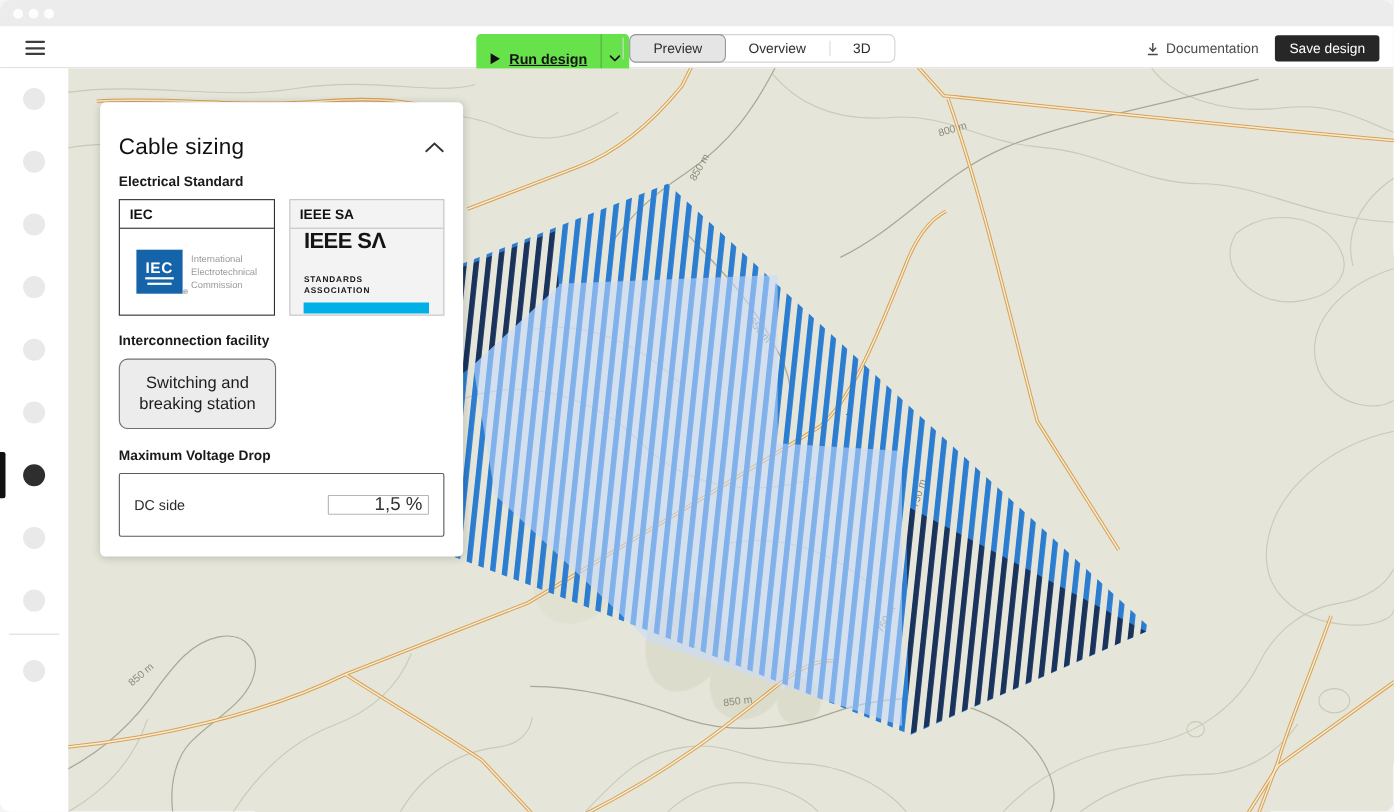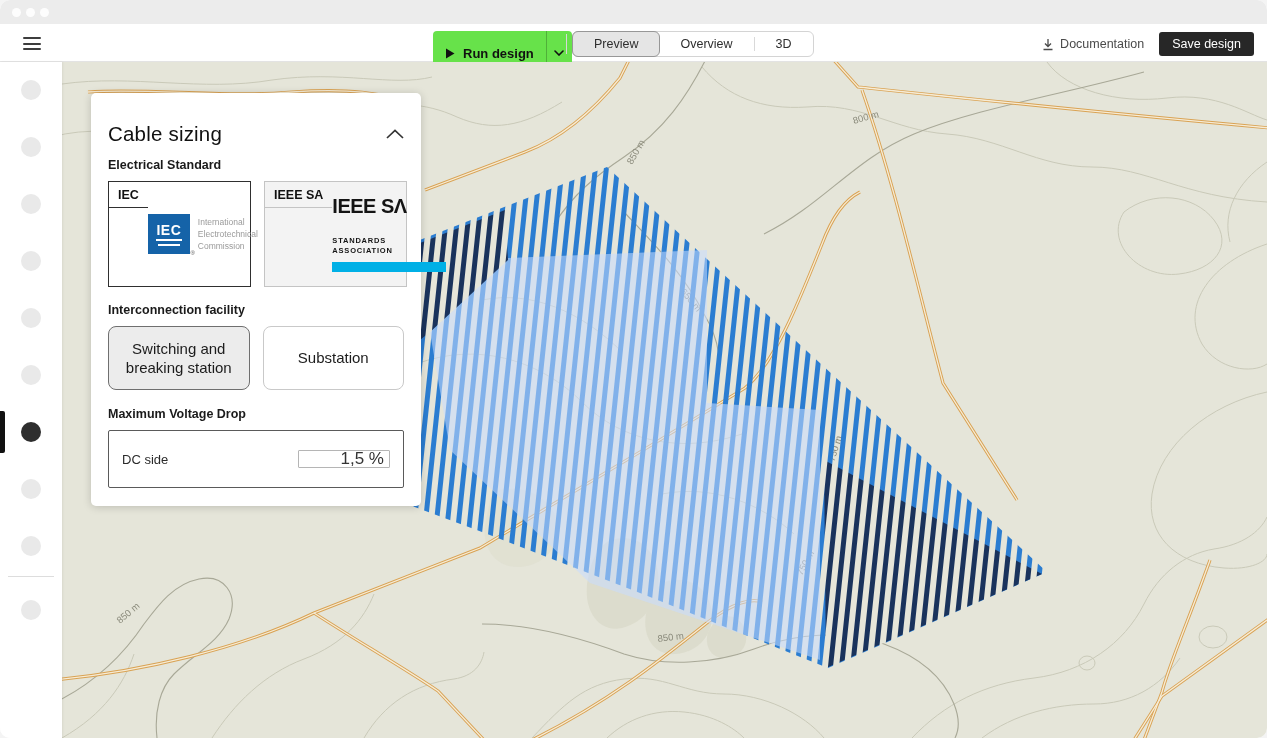--- a/index.html
+++ b/index.html
@@ -6,21 +6,21 @@
   .window{position:relative;width:1267px;height:738px;background:#fff;border-radius:10px;overflow:hidden;}
 
   
   .titlebar{position:absolute;left:0;top:0;width:100%;height:24px;background:#ececec;}
   .tdot{position:absolute;top:8px;width:9px;height:9px;border-radius:50%;background:#fdfdfd;}
 
   
   .toolbar{position:absolute;left:0;top:24px;width:100%;height:38px;background:#fff;border-bottom:1px solid #e3e3e3;box-sizing:border-box;}
   .hamburger{position:absolute;left:23px;top:37px;width:18px;height:13px;cursor:pointer;}
   .hamburger span{display:block;height:2px;background:#3d3d3d;margin-bottom:3.5px;border-radius:1px;}
-  .run-group{position:absolute;left:433px;top:31px;height:44px;display:flex;align-items:stretch;background:#67e24a;border-radius:4px;overflow:hidden;font-size:13px;font-weight:600;color:#111;}
+  .run-group{position:absolute;left:433px;top:31px;height:44px;display:flex;align-items:stretch;background:#67e24a;border-radius:4px;overflow:hidden;font-size:13px;font-weight:600;color:#111;text-decoration:underline;}
   .run-main{display:flex;align-items:center;gap:8px;padding:0 12px;cursor:pointer;}
   .run-caret{display:flex;align-items:center;justify-content:center;width:25px;border-left:1px solid rgba(0,0,0,0.22);cursor:pointer;}
   .tb-sep{position:absolute;left:566px;top:34px;width:1px;height:20px;background:#d8d8d8;}
   .segmented{position:absolute;left:572px;top:31px;height:26px;display:flex;align-items:center;border:1px solid #d4d4d4;border-radius:6px;box-sizing:border-box;font-size:12.5px;color:#2e2e2e;background:#fff;}
   .seg{padding:0 21px;line-height:24px;cursor:pointer;white-space:nowrap;}
   .seg.selected{border:1px solid #979797;background:#e5e5e5;border-radius:6px;margin:-1px;line-height:24px;height:26px;box-sizing:border-box;display:flex;align-items:center;}
   .seg-div{width:1px;height:14px;background:#d9d9d9;}
   .tb-right{position:absolute;right:13px;top:31px;height:26px;display:flex;align-items:center;gap:15px;}
   .doc-link{display:flex;align-items:center;gap:6px;color:#4a4a4a;font-size:12.5px;cursor:pointer;}
   .save-btn{background:#272727;color:#fff;font-size:12.5px;border:none;border-radius:3px;height:24px;padding:0 13px;cursor:pointer;font-family:inherit;}
@@ -35,21 +35,21 @@
   
   .map{position:absolute;left:62px;top:62px;width:1205px;height:676px;}
 
   
   .panel{position:absolute;left:91px;top:93px;width:330px;background:#fff;border-radius:5px;box-shadow:0 1px 8px rgba(0,0,0,0.18);box-sizing:border-box;padding:29px 17px 18px;}
   .panel-head{display:flex;align-items:center;justify-content:space-between;margin-bottom:12px;}
   .panel-title{font-size:20.5px;color:#111;letter-spacing:0.2px;}
   .collapse{cursor:pointer;display:flex;align-items:center;}
   .sec-label{font-size:12.5px;font-weight:bold;color:#1a1a1a;margin:12px 0 9px;}
   .cards{display:flex;gap:13px;}
-  .std-card{width:143px;height:106px;box-sizing:border-box;background:#fff;border:1px solid #c4c4c4;cursor:pointer;display:flex;flex-direction:row;}
+  .std-card{width:143px;height:106px;box-sizing:border-box;background:#fff;border:1px solid #c4c4c4;cursor:pointer;display:flex;flex-direction:column;}
   .std-card.selected{border:1.5px solid #2f2f2f;}
   .std-head{height:25px;display:flex;align-items:center;padding:0 9px;font-size:12.5px;font-weight:bold;color:#111;border-bottom:1px solid #c4c4c4;flex:none;}
   .std-card.selected .std-head{border-bottom:1px solid #2f2f2f;}
   .std-card.gray{background:#f3f3f3;}
   .std-body{flex:1;display:flex;align-items:center;justify-content:center;}
   .iec-row{display:flex;align-items:center;gap:8px;}
   .iec-box{width:42px;height:40px;background:#1563a8;display:flex;flex-direction:column;align-items:center;justify-content:center;position:relative;flex:none;}
   .iec-abbr{color:#fff;font-weight:bold;font-size:14px;letter-spacing:0.5px;line-height:1;}
   .iec-bar{width:26px;height:2px;background:#fff;margin-top:2.5px;}
   .iec-bar.b2{width:22px;}
@@ -265,21 +265,20 @@
             </div>
             <div class="ieee-bar"></div>
           </div>
         </div>
       </div>
     </div>
 
     <div class="sec-label" style="margin-top:16px">Interconnection facility</div>
     <div class="cards">
       <button class="fac-btn selected">Switching and breaking station</button>
-      <button class="fac-btn">Substation</button>
     </div>
 
     <div class="sec-label" style="margin-top:17px">Maximum Voltage Drop</div>
     <div class="mvd-box">
       <div class="mvd-row">
         <span class="mvd-label">DC side</span>
         <input class="mvd-input" value="1,5 %" style="">
       </div>
     </div>
   </div>

